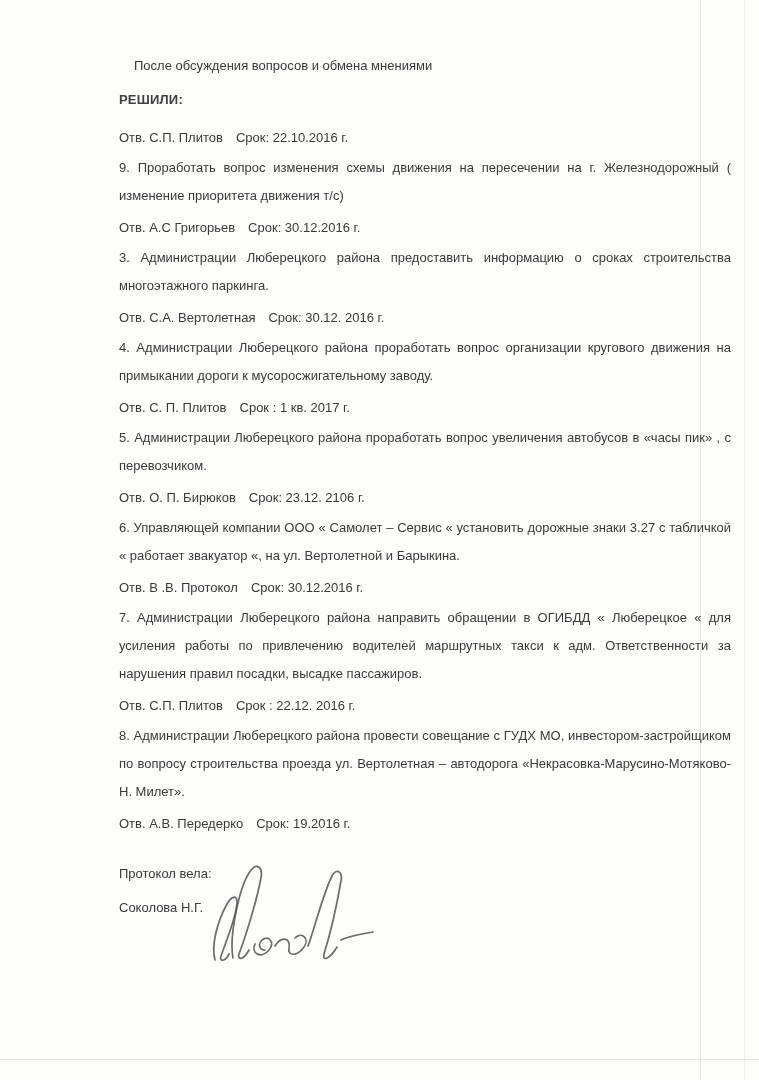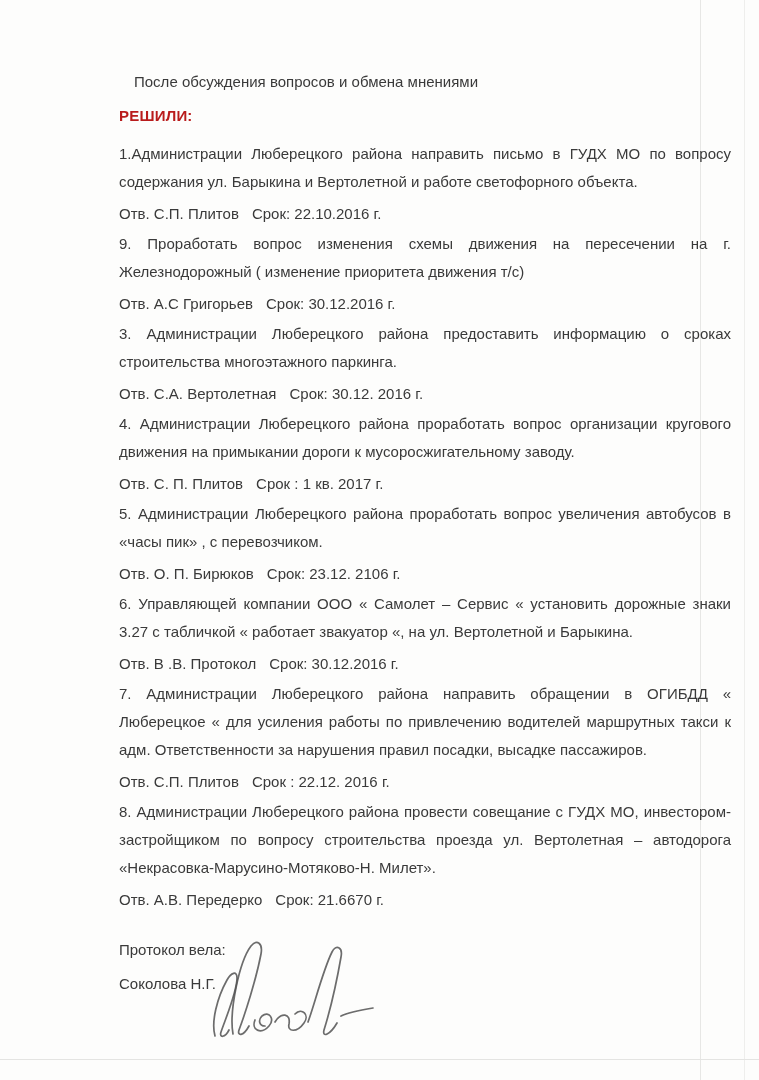--- a/index.html
+++ b/index.html
@@ -33,35 +33,35 @@
     position: absolute;
     left: 0;
     top: 1059px;
     width: 759px;
     height: 1px;
     background: #e4e4e2;
   }
   .content {
     position: absolute;
     left: 119px;
-    top: 68px;
+    top: 52px;
     width: 612px;
-    font-size: 15px;
+    font-size: 13px;
     line-height: 28px;
     color: #3a3a3a;
     -webkit-font-smoothing: antialiased;
   }
   .intro {
     margin: 0 0 6px 0;
     padding-left: 15px;
   }
   .heading {
     margin: 0 0 10px 0;
     font-weight: bold;
-    color: #b91c1c;
+    color: #404040;
     letter-spacing: 0.2px;
   }
   .item {
     margin: 0 0 4px 0;
     text-align: justify;
     text-align-last: left;
   }
   .resp {
     margin: 0 0 2px 0;
     white-space: nowrap;
@@ -109,21 +109,20 @@
   <div class="scan-line-v a"></div>
   <div class="scan-line-v b"></div>
   <div class="scan-line-h"></div>
 
   <div class="content">
 
     <p class="intro">После обсуждения вопросов и обмена мнениями</p>
 
     <p class="heading">РЕШИЛИ:</p>
 
-    <p class="item">1.Администрации Люберецкого района направить письмо в ГУДХ МО по вопросу содержания ул. Барыкина и Вертолетной и работе светофорного объекта.</p>
     <p class="resp"><span>Отв. С.П. Плитов</span><span class="deadline">Срок: 22.10.2016 г.</span></p>
 
     <p class="item">9. Проработать вопрос изменения схемы движения на пересечении на г. Железнодорожный ( изменение приоритета движения т/с)</p>
     <p class="resp"><span>Отв. А.С Григорьев</span><span class="deadline">Срок: 30.12.2016 г.</span></p>
 
     <p class="item">3. Администрации Люберецкого района предоставить информацию о сроках строительства многоэтажного паркинга.</p>
     <p class="resp"><span>Отв. С.А. Вертолетная</span><span class="deadline">Срок: 30.12. 2016 г.</span></p>
 
     <p class="item">4. Администрации Люберецкого района проработать вопрос организации кругового движения на примыкании  дороги к мусоросжигательному заводу.</p>
     <p class="resp"><span>Отв. С. П. Плитов</span><span class="deadline">Срок : 1 кв. 2017 г.</span></p>
@@ -131,21 +130,21 @@
     <p class="item">5. Администрации Люберецкого района проработать вопрос увеличения автобусов в «часы пик» , с перевозчиком.</p>
     <p class="resp"><span>Отв. О. П. Бирюков</span><span class="deadline">Срок:  23.12. 2106 г.</span></p>
 
     <p class="item">6. Управляющей компании ООО « Самолет – Сервис « установить дорожные знаки 3.27 с табличкой «  работает звакуатор «, на ул. Вертолетной и Барыкина.</p>
     <p class="resp"><span>Отв. В .В. Протокол</span><span class="deadline">Срок: 30.12.2016 г.</span></p>
 
     <p class="item">7. Администрации Люберецкого района направить обращении в ОГИБДД « Люберецкое « для усиления работы по привлечению водителей маршрутных такси к адм. Ответственности за нарушения правил посадки, высадке пассажиров.</p>
     <p class="resp"><span>Отв. С.П. Плитов</span><span class="deadline">Срок : 22.12. 2016 г.</span></p>
 
     <p class="item">8. Администрации Люберецкого района  провести совещание с ГУДХ МО, инвестором-застройщиком по вопросу строительства проезда ул. Вертолетная – автодорога «Некрасовка-Марусино-Мотяково-Н. Милет».</p>
-    <p class="resp"><span>Отв. А.В. Передерко</span><span class="deadline">Срок: 21.6670 г.</span></p>
+    <p class="resp"><span>Отв. А.В. Передерко</span><span class="deadline">Срок: 19.2016 г.</span></p>
 
     <div class="footer">
       <p class="kept-by">Протокол вела:</p>
       <p class="clerk-row">
         <span class="clerk-name">Соколова Н.Г.</span>
         <svg class="signature" viewBox="0 0 180 108" xmlns="http://www.w3.org/2000/svg">
           <path d="M14,100 C10,86 16,62 26,44 C30,37 36,34 36,42 C36,56 24,84 20,96 C18,102 24,102 28,94"></path>
           <path d="M32,98 C28,76 38,26 50,10 C56,3 62,7 60,18 C55,44 44,78 38,94 C36,100 42,101 48,90"></path>
           <path d="M54,84 C50,94 60,99 68,90 C74,83 68,74 61,80 C57,84 58,90 64,90"></path>
           <path d="M74,86 C80,76 90,77 88,88 C86,96 96,97 103,87 C109,79 101,71 94,78"></path>

